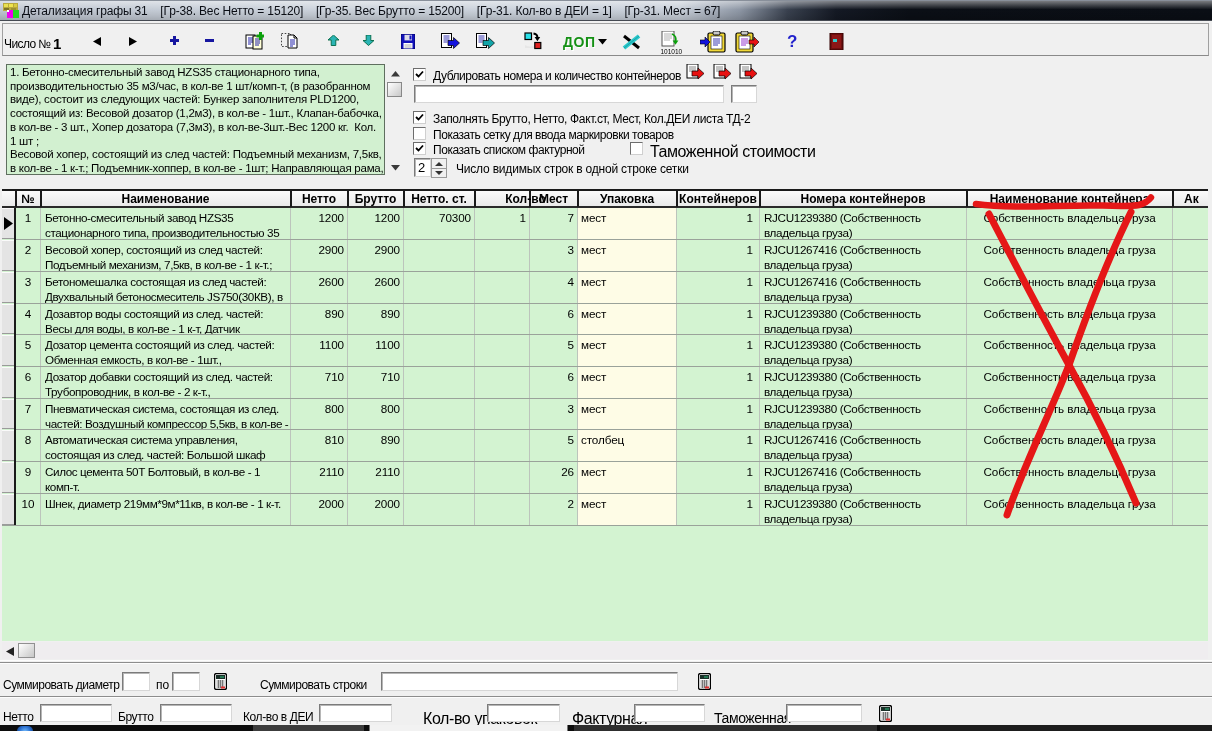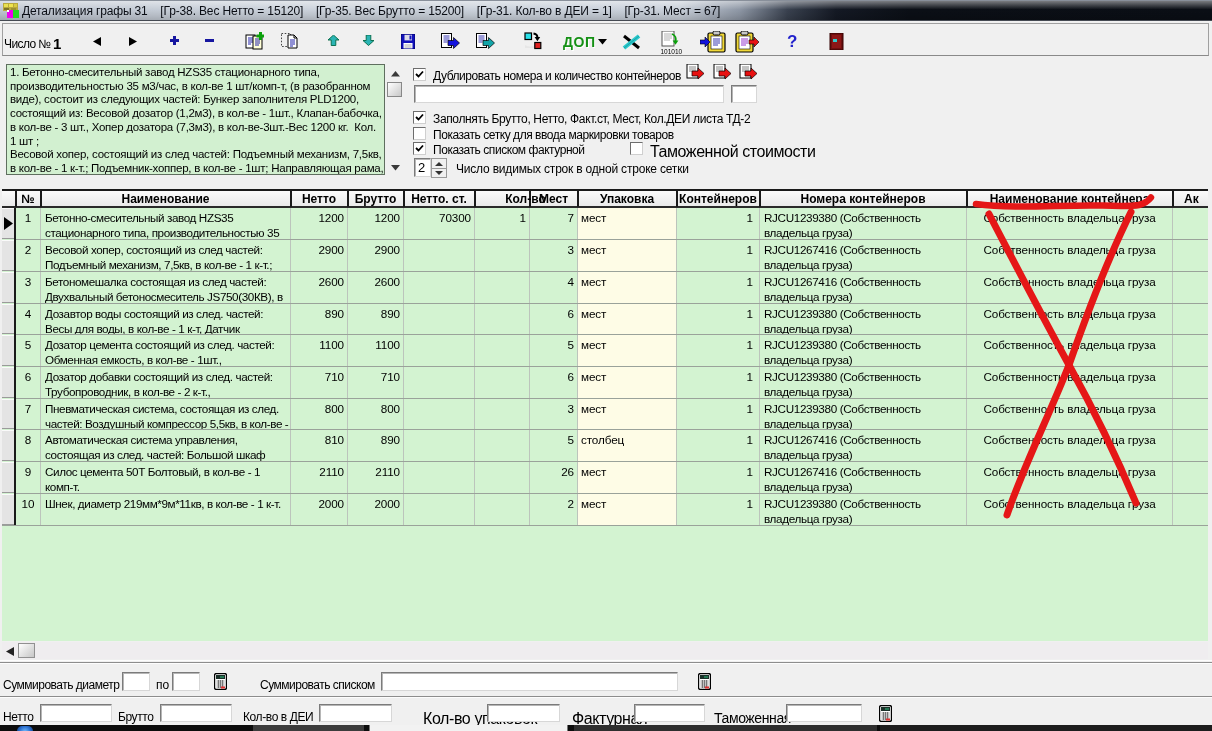--- a/index.html
+++ b/index.html
@@ -370,21 +370,21 @@
 <svg class="ab" style="left:214px;top:673px" width="13" height="17" viewBox="0 0 13 17">
     <rect x="0.5" y="0.5" width="12" height="16" rx="2" fill="#fff" stroke="#000" stroke-width="1.4"></rect>
     <rect x="2" y="2" width="9" height="4" fill="#1a3028"></rect>
     <path d="M6 4h4" stroke="#2fbf7f" stroke-width="1"></path>
     <g stroke="#555" stroke-width="0.7">
       <path d="M2.5 8h8M2.5 10h8M2.5 12h8M2.5 14h8"></path>
       <path d="M4.5 7v8M6.5 7v8M8.5 7v8"></path>
     </g>
     <rect x="7" y="13.5" width="4" height="2" fill="#e03030"></rect>
   </svg>
-<div style="position:absolute;left:260px;top:678px;font-size:12px;letter-spacing:-0.5px">Суммировать списком</div>
+<div style="position:absolute;left:260px;top:678px;font-size:12px;letter-spacing:-0.5px">Суммировать строки</div>
 <div class="fld" style="left:381px;top:672px;width:297px;height:19px"></div>
 <svg class="ab" style="left:698px;top:673px" width="13" height="17" viewBox="0 0 13 17">
     <rect x="0.5" y="0.5" width="12" height="16" rx="2" fill="#fff" stroke="#000" stroke-width="1.4"></rect>
     <rect x="2" y="2" width="9" height="4" fill="#1a3028"></rect>
     <path d="M6 4h4" stroke="#2fbf7f" stroke-width="1"></path>
     <g stroke="#555" stroke-width="0.7">
       <path d="M2.5 8h8M2.5 10h8M2.5 12h8M2.5 14h8"></path>
       <path d="M4.5 7v8M6.5 7v8M8.5 7v8"></path>
     </g>
     <rect x="7" y="13.5" width="4" height="2" fill="#e03030"></rect>

